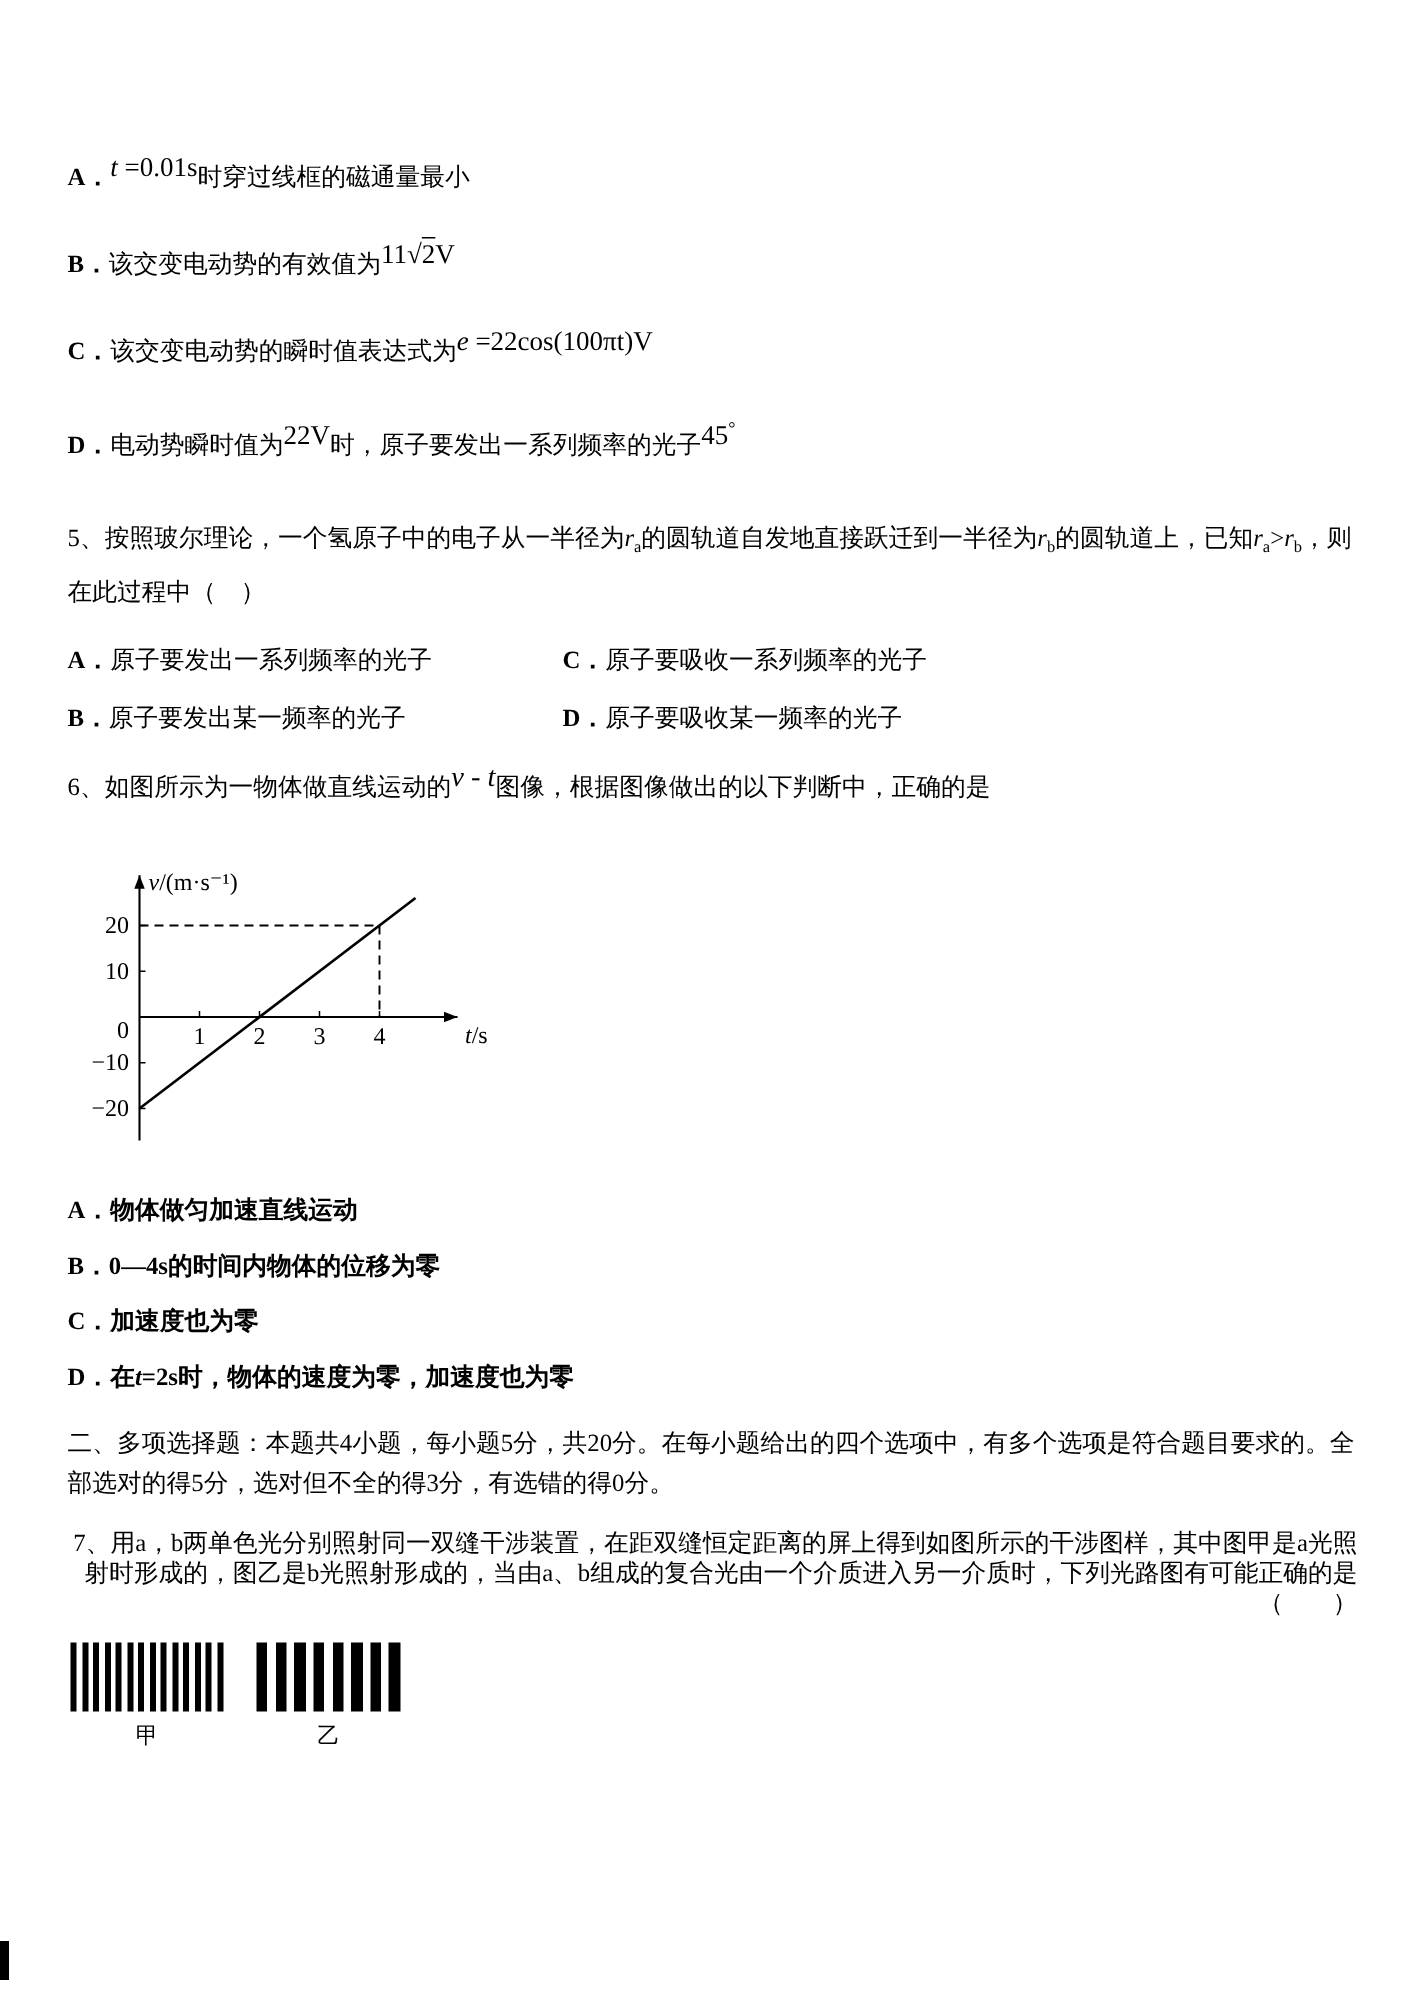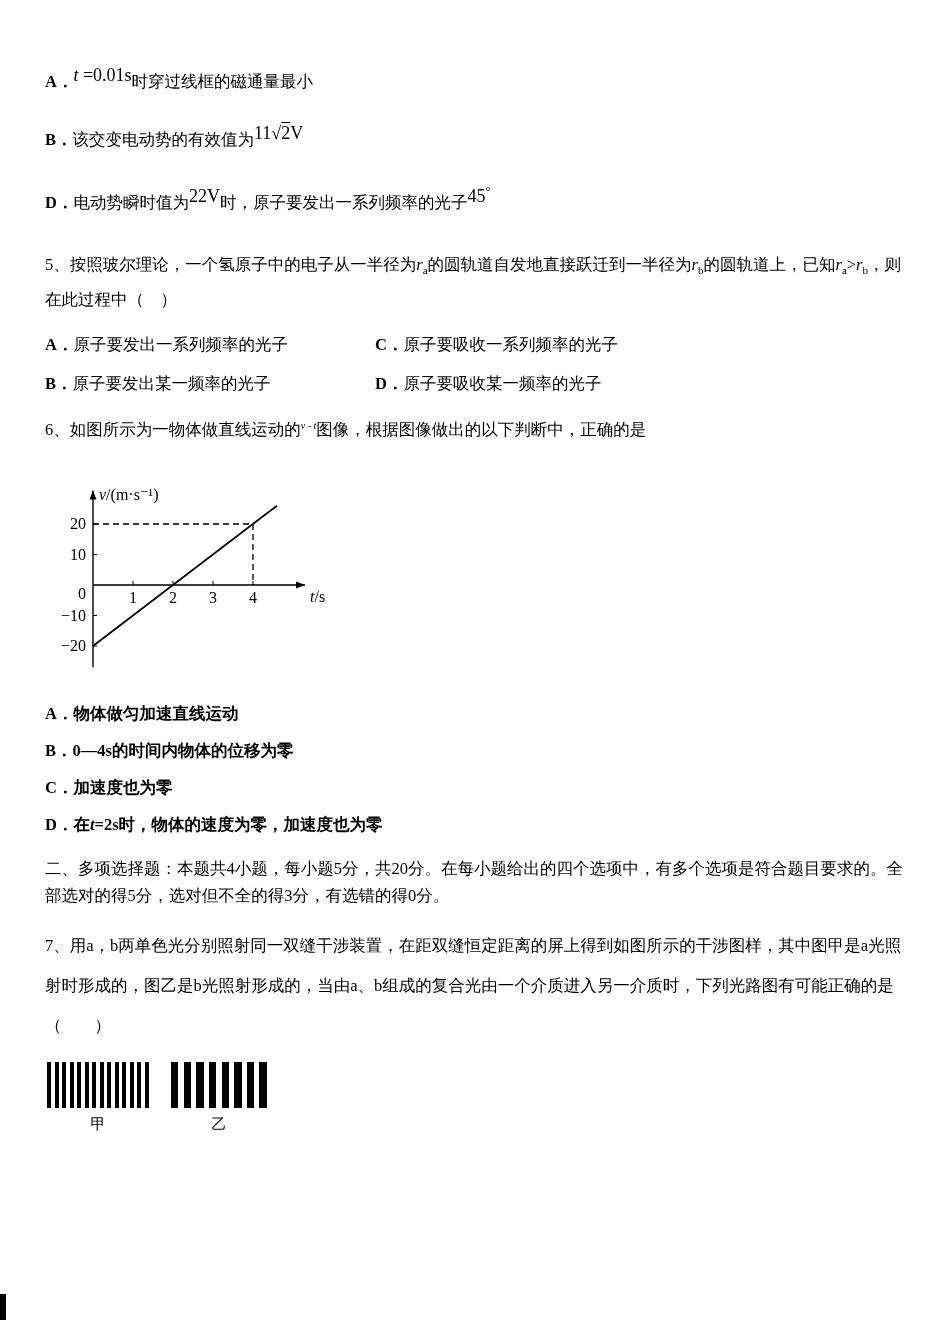--- a/index.html
+++ b/index.html
@@ -2,58 +2,61 @@
 <html><head>
 <meta charset="utf-8">
 <title>Physics Exam Page</title>
 <style>
   * { box-sizing: border-box; }
   html, body { margin: 0; padding: 0; background: #ffffff; }
   .page {
     width: 950px; height: 1344px; position: relative; overflow: hidden;
     background: #ffffff; color: #000000;
     font-family: "Liberation Serif", "DejaVu Serif", serif;
-    font-size: 16.5px; padding: 68px 45px 0 45px;
+    font-size: 16.5px; padding: 104px 45px 0 45px;
   }
   .opt-label { font-weight: bold; }
   .option { line-height: 26px; }
   .q4-options .option { margin-bottom: 31px; }
   .math { font-size: 18px; white-space: nowrap; }
   .raised { position: relative; top: -6px; }
   .mvar { font-style: italic; }
   .overline { text-decoration: overline; }
   .deg { font-size: 12px; vertical-align: super; }
   sub { font-size: 11px; }
   .q5 { margin-top: 34px; line-height: 30px; }
   .q5-options { display: grid; grid-template-columns: 330px 1fr; row-gap: 13px; margin-top: 4px; line-height: 22px; }
   .q6-intro { margin-top: 20px; line-height: 26px; }
-  .small-math { font-size: 10px; position: relative; top: -6px; font-style: italic; white-space: nowrap; }
+  .small-math { font-size: 19px; position: relative; top: -6px; font-style: italic; white-space: nowrap; }
   .chart-wrap { margin: 8px 0 0 4px; }
   .q6-options { margin-top: 24px; font-weight: bold; }
   .q6-options .option { margin-bottom: 13px; line-height: 24px; }
   .section2 { margin-top: 18px; line-height: 27px; }
-  .q7-text { margin-top: 10px; line-height: 40px; }
+  .q7-text { margin-top: 10px; line-height: 20px; text-align: right; }
   .patterns { display: flex; gap: 22px; margin-top: 14px; margin-left: 2px; }
   .pattern-wrap { display: flex; flex-direction: column; align-items: center; }
   .stripe-pattern { display: flex; justify-content: space-between; background: #ffffff; }
   .stripe-pattern .bar { background: #000000; height: 100%; }
   .pattern-label { margin-top: 7px; font-size: 15px; }
   .edge-mark { position: absolute; left: 0; top: 1294px; width: 6px; height: 26px; background: #000000; }
 </style>
 </head>
 <body>
 
 <div class="page">
 
   <section class="q4-options">
     <div class="option">
       <span class="opt-label">A．</span><span class="math raised"><span class="mvar">t</span><span> =0.01s</span></span><span>时穿过线框的磁通量最小</span>
     </div>
     <div class="option">
       <span class="opt-label">B．</span><span>该交变电动势的有效值为</span><span class="math raised"><span>11√</span><span class="overline">2</span><span>V</span></span>
+    </div>
+    <div class="option">
+      <span class="opt-label">C．</span><span>该交变电动势的瞬时值表达式为</span><span class="math raised"><span class="mvar">e</span><span> =22cos(100πt)V</span></span>
     </div>
     <div class="option">
       <span class="opt-label">D．</span><span>电动势瞬时值为</span><span class="math raised">22V</span><span>时，原子要发出一系列频率的光子</span><span class="math raised"><span>45</span><span class="deg">°</span></span>
     </div>
   </section>
 
   <p class="q5"><span>5、按照玻尔理论，一个氢原子中的电子从一半径为</span><span class="mvar">r</span><sub>a</sub><span>的圆轨道自发地直接跃迁到一半径为</span><span class="mvar">r</span><sub>b</sub><span>的圆轨道上，已知</span><span class="mvar">r</span><sub>a</sub><span>&gt;</span><span class="mvar">r</span><sub>b</sub><span>，则在此过程中（　）</span></p>
 
   <div class="q5-options">
     <div class="option"><span class="opt-label">A．</span><span>原子要发出一系列频率的光子</span></div>

